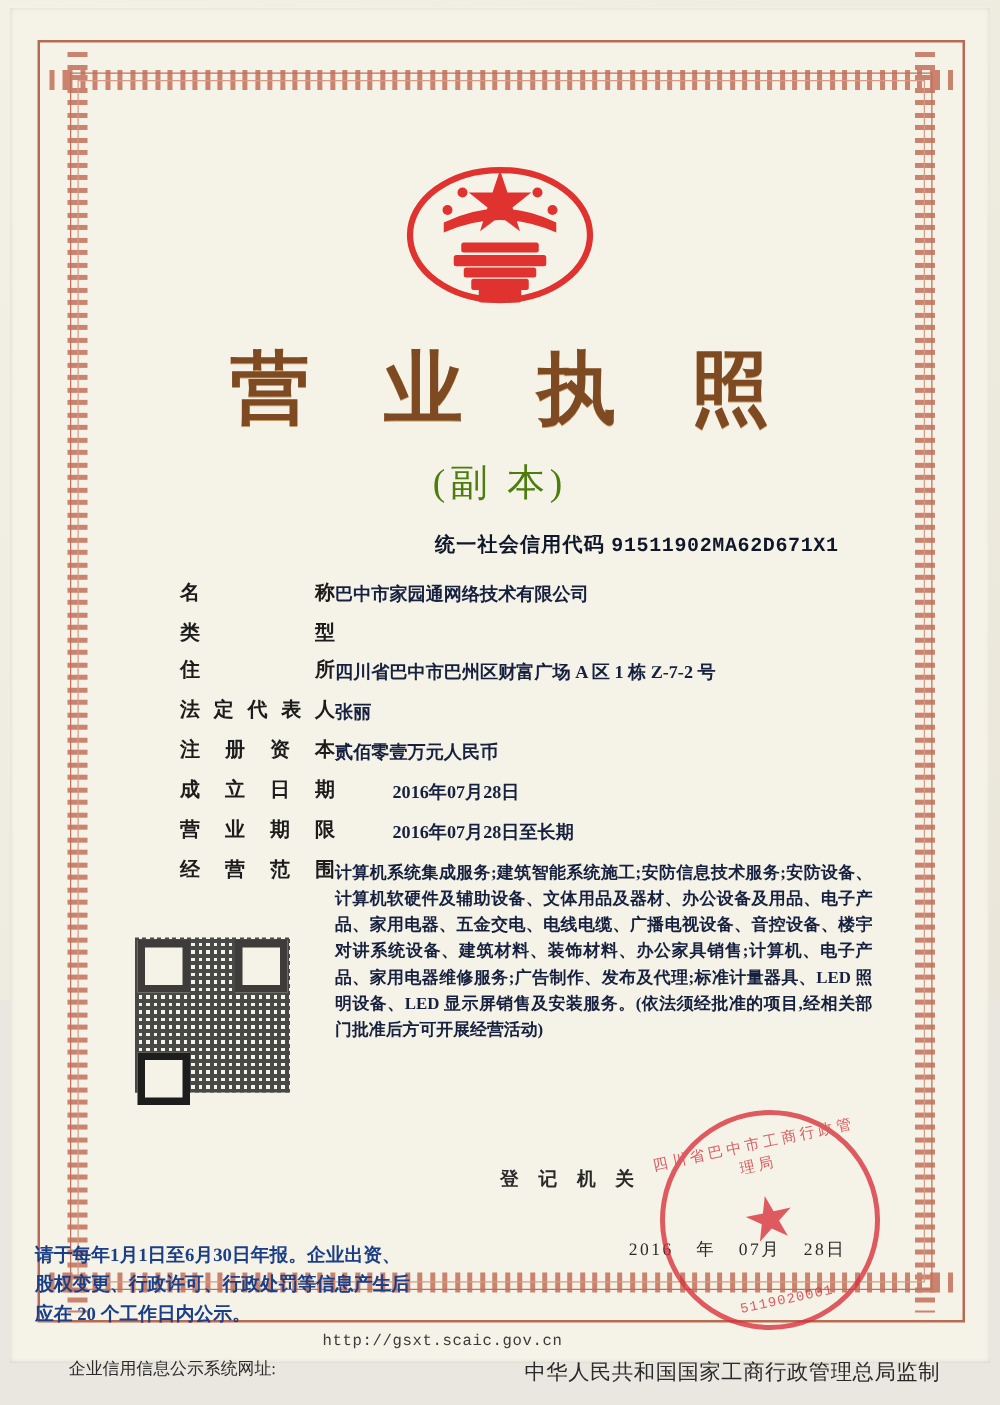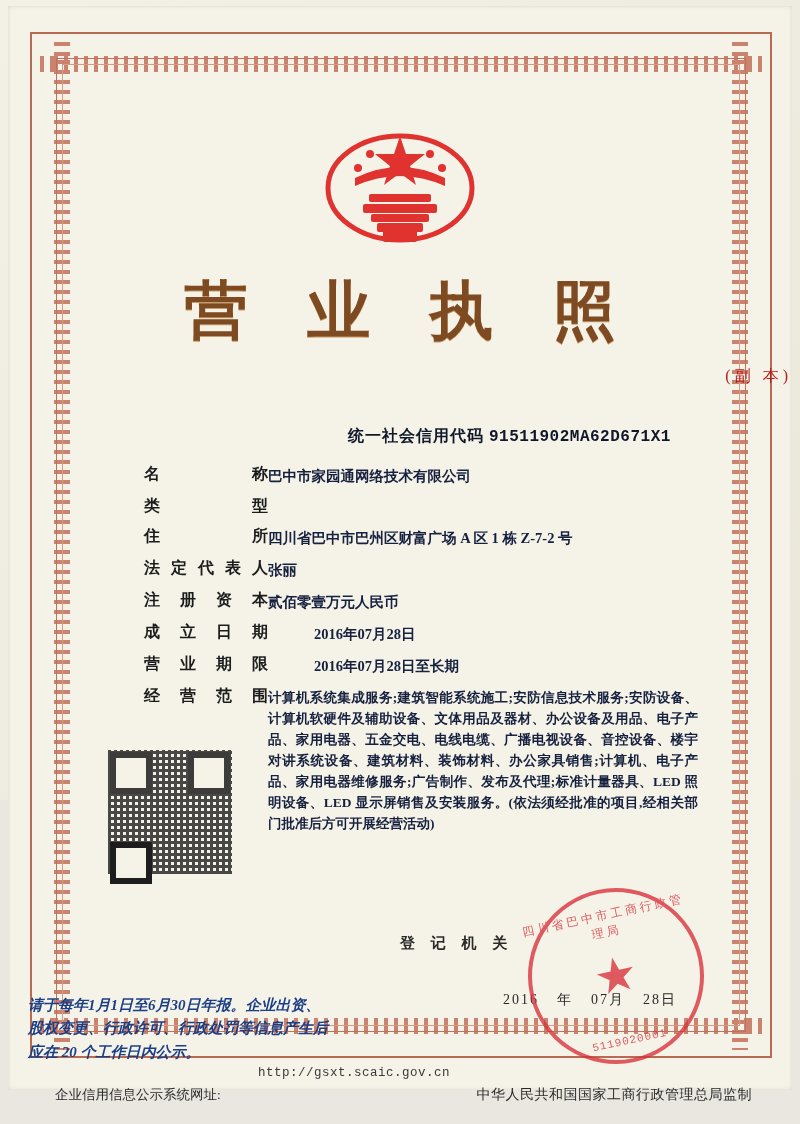--- a/index.html
+++ b/index.html
@@ -102,24 +102,24 @@
     letter-spacing: 22px;
     text-indent: 22px;
     color: #7e4a22;
     text-shadow: 0 1px 0 #c99b6a;
   }
   .subtitle {
     position: absolute;
     left: 0;
     right: 0;
     top: 360px;
-    text-align: right;
-    font-size: 16px;
+    text-align: center;
+    font-size: 30px;
     letter-spacing: 4px;
-    color: #b91c1c;
+    color: #4d7c0f;
   }
 
   .credit-code {
     position: absolute;
     left: 340px;
     top: 420px;
     font-size: 16px;
     font-weight: bold;
     color: #0f172a;
     letter-spacing: 1px;
@@ -260,21 +260,20 @@
   
   .notice {
     position: absolute;
     left: 20px;
     top: 988px;
     width: 300px;
     font-size: 15px;
     line-height: 1.55;
     color: #1b3f86;
     font-weight: bold;
-    font-style: italic;
   }
   .url-line {
     position: absolute;
     left: 250px;
     top: 1060px;
     font-family: "Liberation Mono", monospace;
     font-size: 12.5px;
     color: #3a3a3a;
     letter-spacing: 0.5px;
   }
@@ -282,21 +281,21 @@
     position: absolute;
     left: 55px;
     top: 1086px;
     font-size: 13.5px;
     color: #2a2a2a;
   }
   .footer-right {
     position: absolute;
     right: 48px;
     top: 1086px;
-    font-size: 14px;
+    font-size: 17px;
     color: #2a2a2a;
     letter-spacing: 0.5px;
   }
 
   
   .watermark {
     position: absolute;
     left: 208px;
     top: 566px;
     font-size: 29px;

